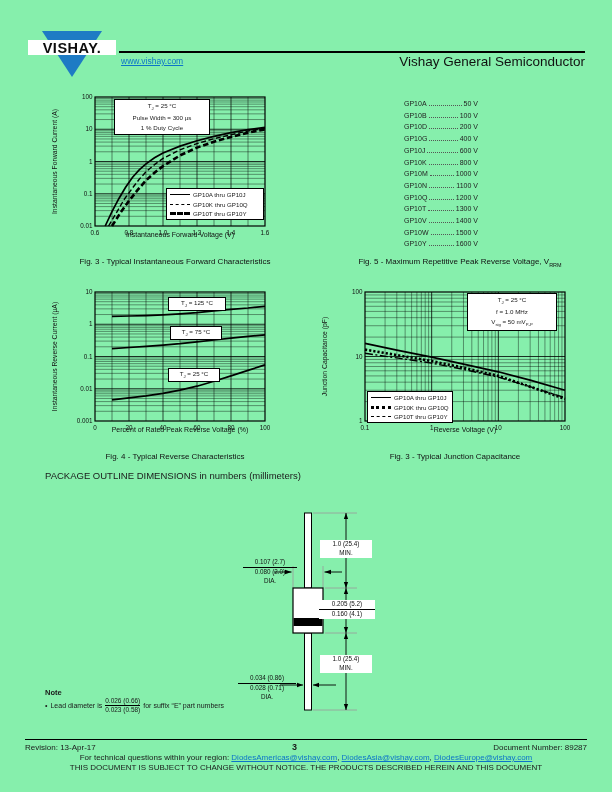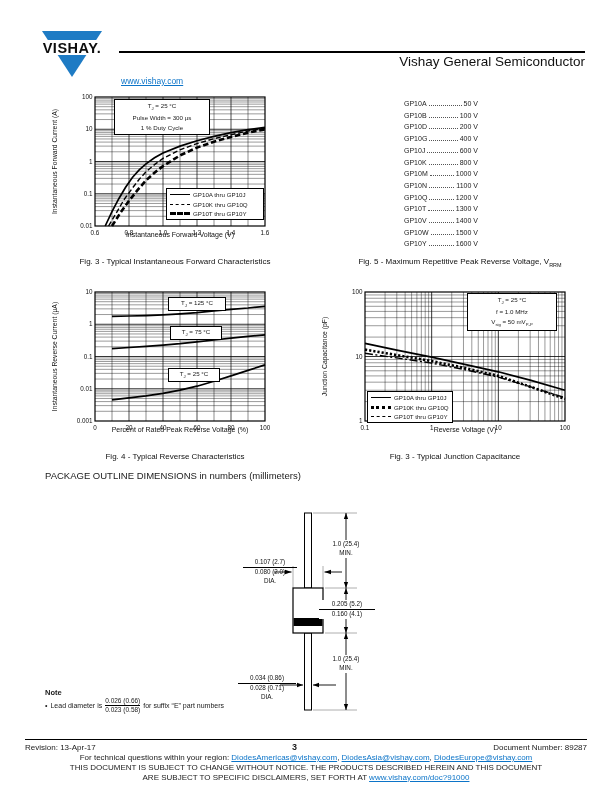--- a/index.html
+++ b/index.html
@@ -1,20 +1,20 @@
 <!DOCTYPE html>
 <html style="--c-link: #0c74c8; --c-logo: #1e7bc4;"><head>
 <meta charset="utf-8">
 <style>
   * { margin:0; padding:0; box-sizing:border-box; }
   html,body { background:#e8e8e8; }
   body { font-family:"Liberation Sans", sans-serif; color:#1a1a1a; }
-  #page { position:relative; width:612px; height:792px; background:#ffffff; margin:0 auto; overflow:hidden; }
+  #page { position:relative; width:612px; height:792px; background:#86efac; margin:0 auto; overflow:hidden; }
   .abs { position:absolute; }
-  a { color:var(--c-link,#0c74c8); text-decoration:underline;margin-top:20px; }
+  a { color:var(--c-link,#0c74c8); text-decoration:underline; }
 
   
   #hdr-title { left:119px; top:33px; width:466px; font-size:9.8px; font-weight:bold; white-space:nowrap; letter-spacing:-0.2px; }
   #hdr-title > span { display:inline-block; transform:scaleX(0.9); transform-origin:left center; }
   #hdr-rule { left:119px; top:51px; width:466px; height:1.8px; background:#000; }
   #hdr-url { left:121px; top:56px; font-size:8.5px; }
   #hdr-brand { left:300px; top:54px; width:285px; text-align:right; font-size:13.5px; color:#111; }
 
   
   svg { font-family:"Liberation Sans", sans-serif; }
@@ -442,17 +442,14 @@
   <div class="abs" id="ftr-rule"></div>
   <div class="abs" id="ftr-row">
     <span>Revision: 13-Apr-17</span>
     <span id="ftr-page">3</span>
     <span>Document Number: 89287</span>
   </div>
   <div class="abs" id="ftr-tech">
     <span>For technical questions within your region: </span><span id="ftr-links"><a href="#">DiodesAmericas@vishay.com</a>, <a href="#">DiodesAsia@vishay.com</a>, <a href="#">DiodesEurope@vishay.com</a></span>
   </div>
   <div class="abs" id="ftr-d1">THIS DOCUMENT IS SUBJECT TO CHANGE WITHOUT NOTICE. THE PRODUCTS DESCRIBED HEREIN AND THIS DOCUMENT</div>
-  <div class="abs" id="ftr-d2">
-    <span>ARE SUBJECT TO SPECIFIC DISCLAIMERS, SET FORTH AT </span><a href="#">www.vishay.com/doc?91000</a>
-  </div>
 
 </div>
 
 </body></html>

